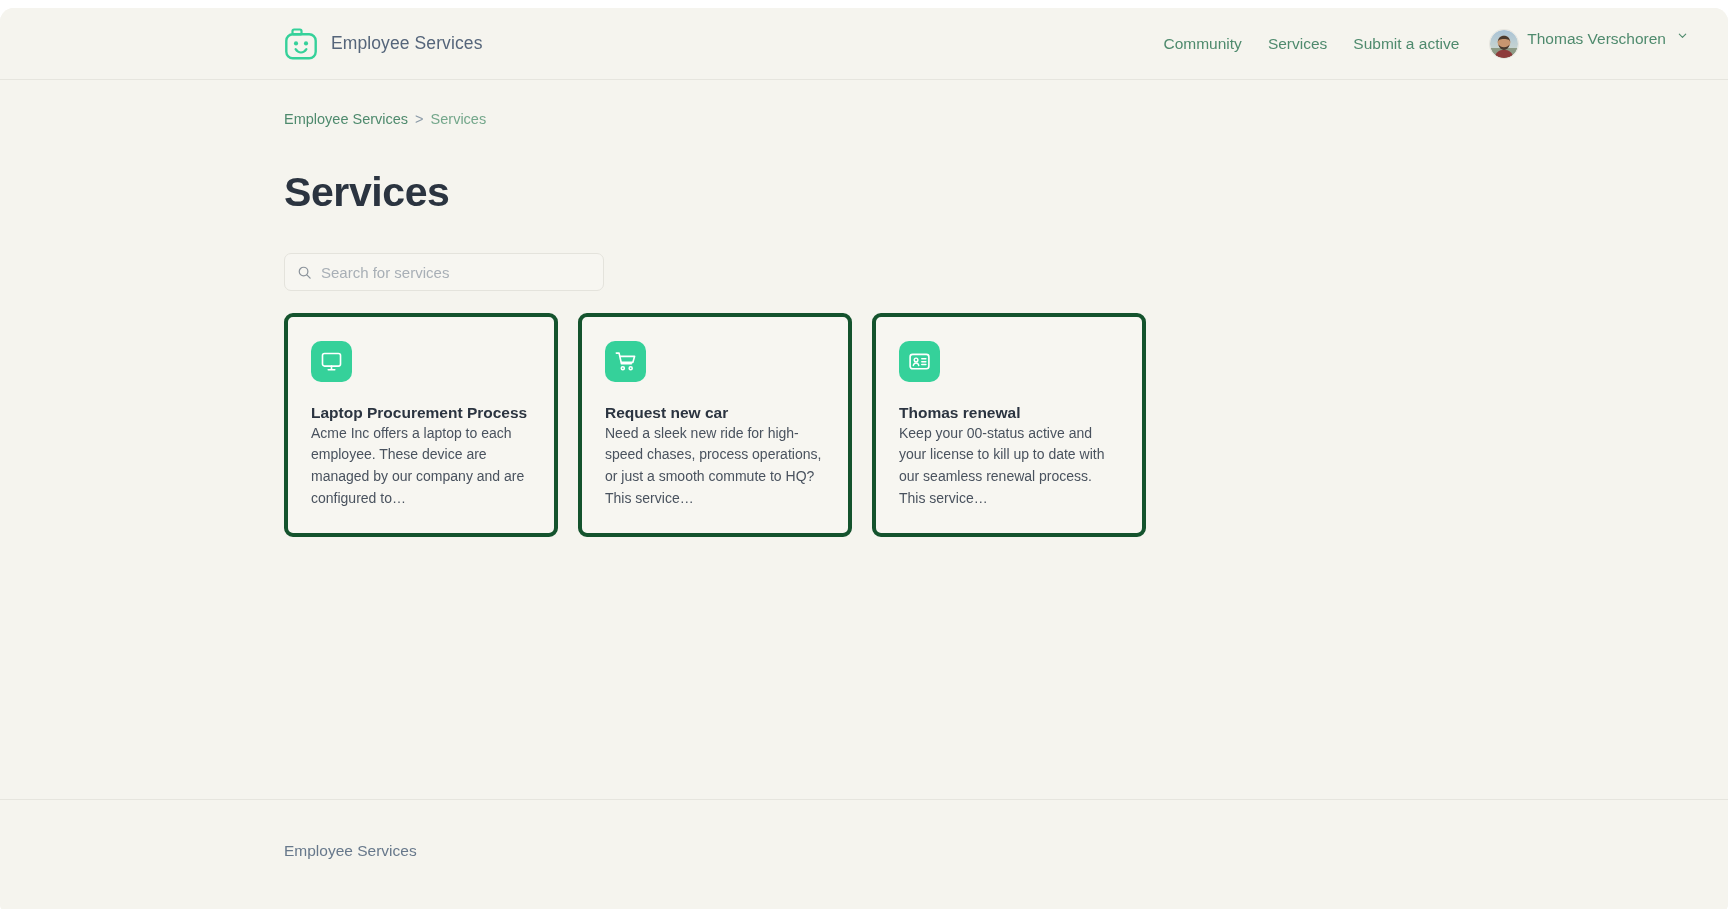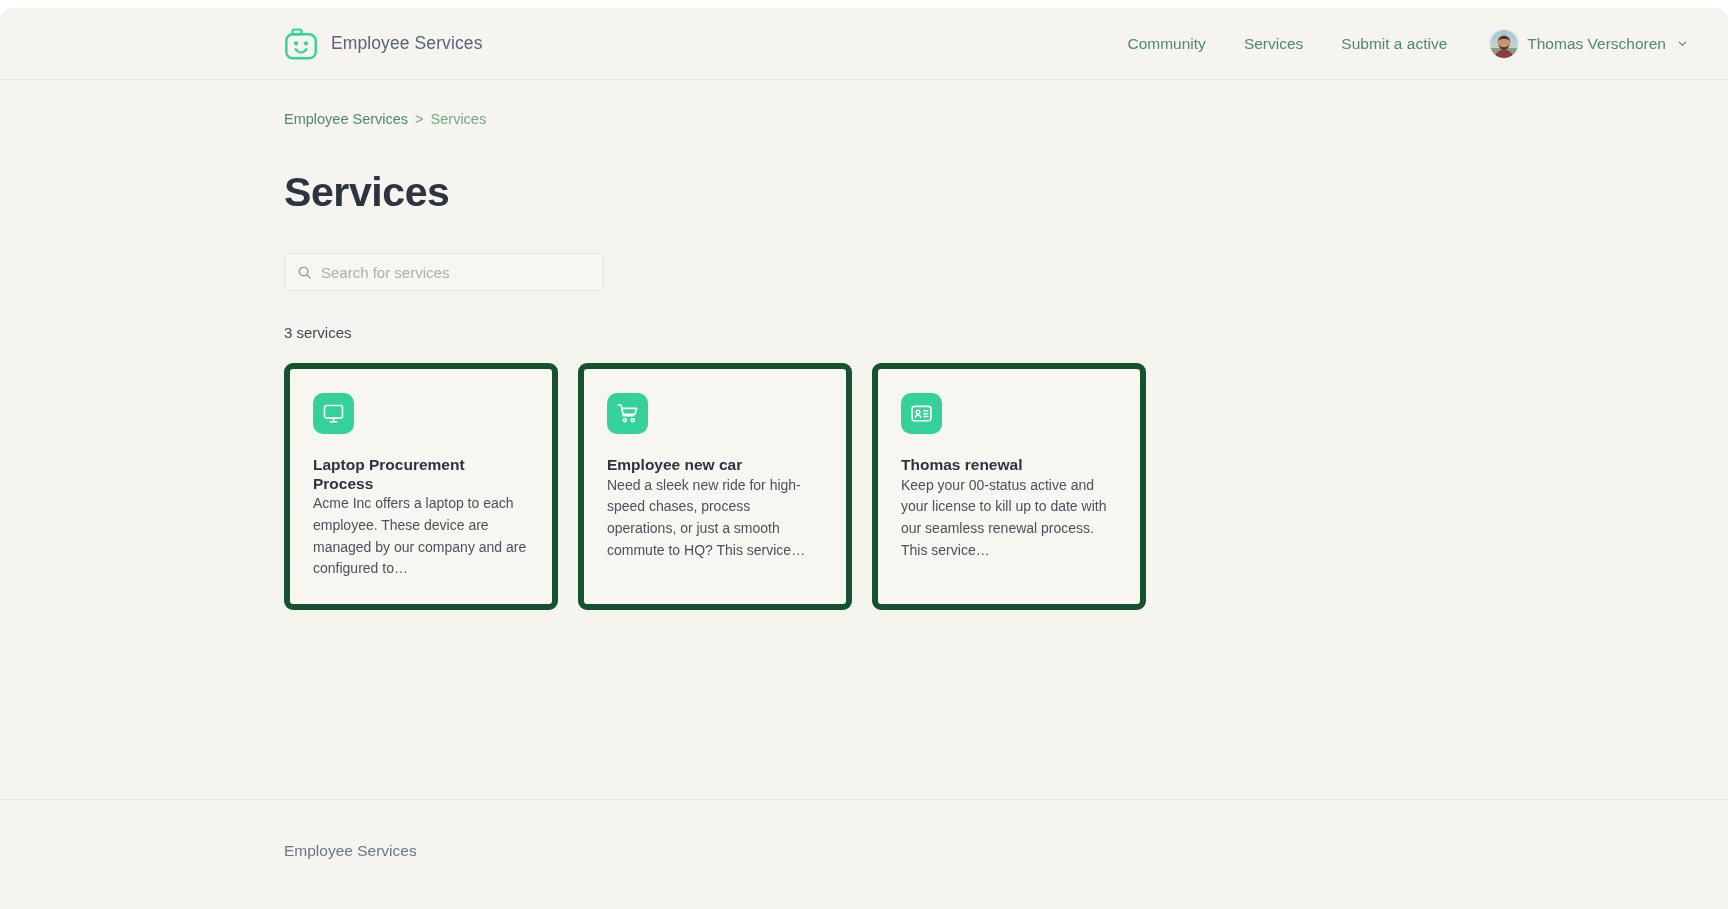--- a/index.html
+++ b/index.html
@@ -54,33 +54,32 @@
     color: #55657A;
     letter-spacing: .1px;
     white-space: nowrap;
   }
 
   .header-nav {
     margin-left: auto;
     margin-right: 30px;
     display: flex;
     align-items: center;
-    gap: 12px;
+    gap: 0;
   }
   .nav-link {
     font-size: 15.5px;
     color: #4E8A6D;
     text-decoration: none;
     padding: 0 13px;
     white-space: nowrap;
     cursor: pointer;
   }
   .user-menu {
     display: flex;
-    align-items: center;
     gap: 9px;
     margin-left: 18px;
     padding: 0 10px 0 0;
     cursor: pointer;
   }
   .avatar {
     width: 28px; height: 28px;
     border-radius: 50%;
     overflow: hidden;
     flex: 0 0 auto;
@@ -170,21 +169,21 @@
 
   .cards-row {
     margin-top: 22px;
     display: flex;
     gap: 20px;
   }
   .service-card {
     width: 274px;
     min-height: 178px;
     background: #F7F6F1;
-    border: 6px solid #14532d;
+    border: 4px solid #14532d;
     border-radius: 9px;
     padding: 24px 23px 24px 23px;
     cursor: pointer;
     display: flex;
     flex-direction: column;
   }
   .card-icon-tile {
     width: 41px; height: 41px;
     border-radius: 10px;
     background: #35D19A;
@@ -296,21 +295,20 @@
       <div class="search-wrap">
         <span>
           <svg class="search-icon" viewBox="0 0 16 16" fill="none" xmlns="http://www.w3.org/2000/svg">
             <circle cx="7" cy="7" r="4.6" stroke="#8B939B" stroke-width="1.3"></circle>
             <path d="M10.5 10.5 14 14" stroke="#8B939B" stroke-width="1.3" stroke-linecap="round"></path>
           </svg>
         </span>
         <input class="search-input" type="text" placeholder="Search for services" style="">
       </div>
 
-      <div class="result-count">3 services</div>
 
       <div class="cards-row">
 
         <div class="service-card">
           <div class="card-icon-tile">
             <svg width="23" height="23" viewBox="0 0 24 24" fill="none" xmlns="http://www.w3.org/2000/svg">
               <rect x="2.6" y="3.6" width="18.8" height="13.2" rx="2.1" stroke="#ffffff" stroke-width="1.7"></rect>
               <path d="M8.6 20.6h6.8M12 16.8v3.8" stroke="#ffffff" stroke-width="1.7" stroke-linecap="round"></path>
             </svg>
           </div>
@@ -320,21 +318,21 @@
 
         <div class="service-card">
           <div class="card-icon-tile">
             <svg width="23" height="23" viewBox="0 0 24 24" fill="none" xmlns="http://www.w3.org/2000/svg">
               <path d="M2.4 3.2h2.9l2.5 11.2h10.3" stroke="#ffffff" stroke-width="1.7" stroke-linecap="round" stroke-linejoin="round"></path>
               <path d="M6.6 6.6h14.9l-1.8 6.3H8" stroke="#ffffff" stroke-width="1.7" stroke-linecap="round" stroke-linejoin="round"></path>
               <circle cx="9.2" cy="19" r="1.6" stroke="#ffffff" stroke-width="1.6"></circle>
               <circle cx="17.4" cy="19" r="1.6" stroke="#ffffff" stroke-width="1.6"></circle>
             </svg>
           </div>
-          <div class="card-title">Employee new car</div>
+          <div class="card-title">Request new car</div>
           <div class="card-desc">Need a sleek new ride for high-speed chases, process operations, or just a smooth commute to HQ? This service…</div>
         </div>
 
         <div class="service-card">
           <div class="card-icon-tile">
             <svg width="23" height="23" viewBox="0 0 24 24" fill="none" xmlns="http://www.w3.org/2000/svg">
               <rect x="2.2" y="4.6" width="19.6" height="15" rx="2.6" stroke="#ffffff" stroke-width="1.7"></rect>
               <circle cx="8.4" cy="10.4" r="1.9" stroke="#ffffff" stroke-width="1.5"></circle>
               <path d="M5.5 16.1c.5-1.7 1.6-2.6 2.9-2.6s2.4.9 2.9 2.6" stroke="#ffffff" stroke-width="1.5" stroke-linecap="round"></path>
               <path d="M14.4 9.2h4.2M14.4 12.2h4.2M14.4 15.2h4.2" stroke="#ffffff" stroke-width="1.6" stroke-linecap="round"></path>

